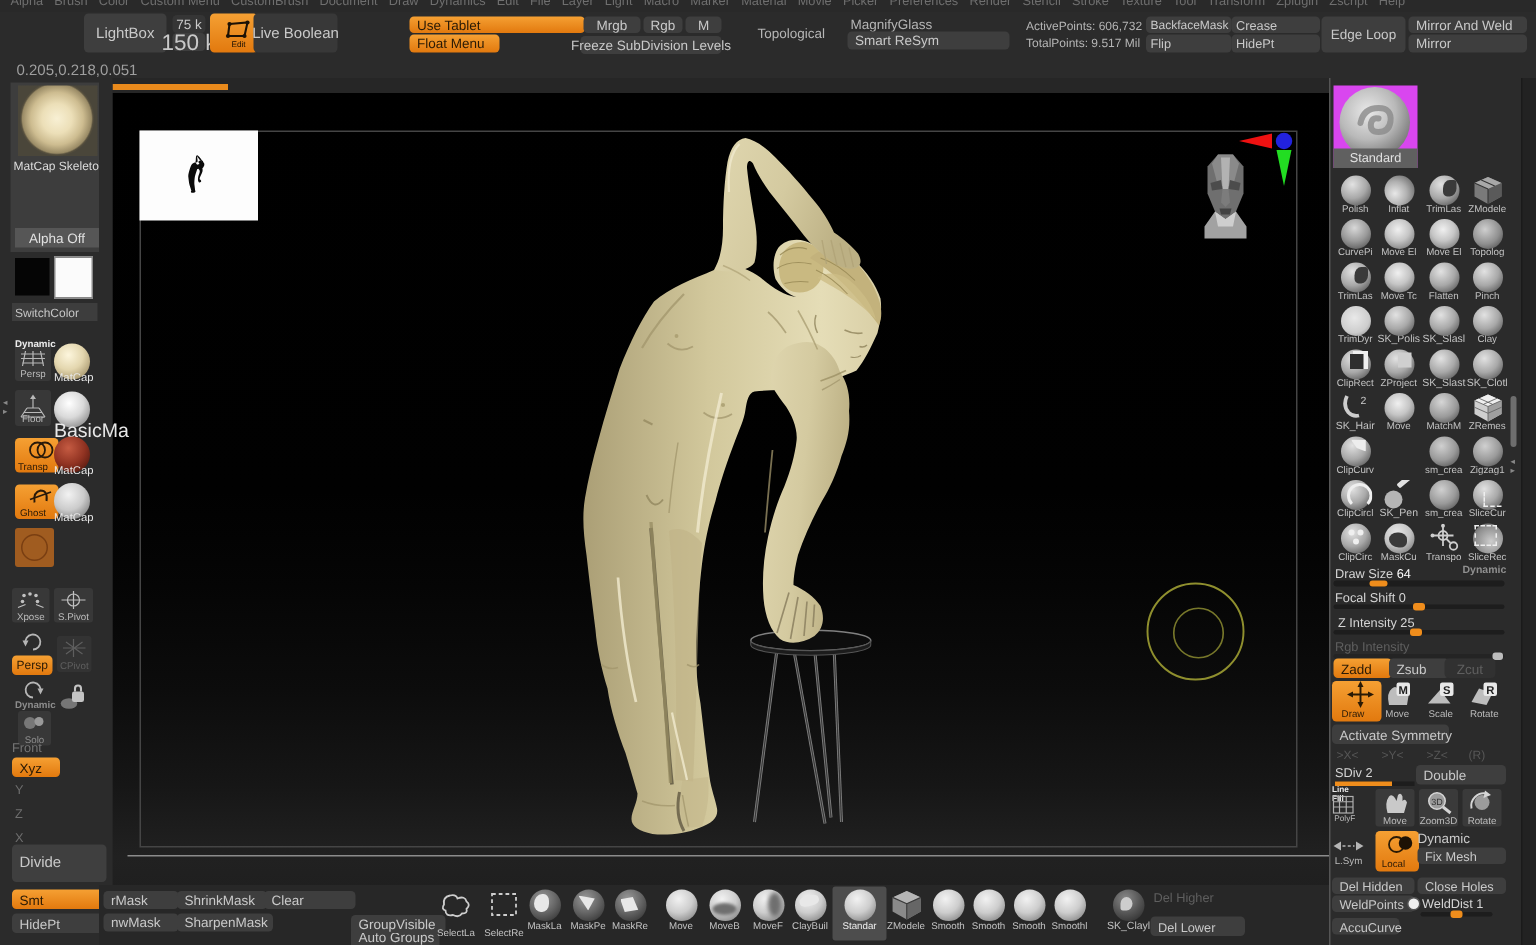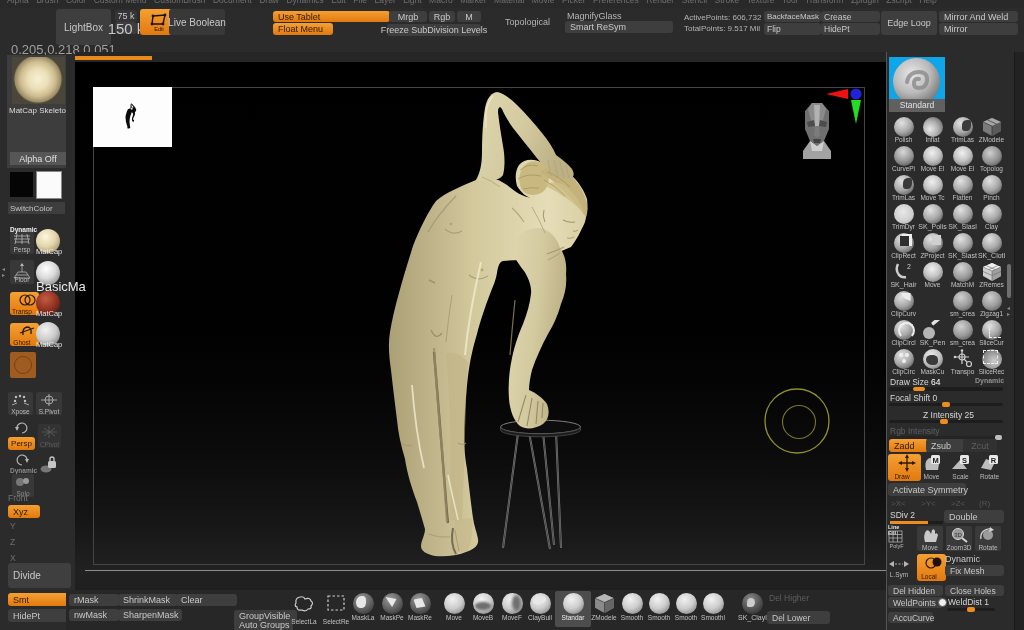--- a/index.html
+++ b/index.html
@@ -60,21 +60,21 @@
         <span>Tool</span>
         <span>Transform</span>
         <span>Zplugin</span>
         <span>Zscript</span>
         <span>Help</span>
     </div>
   </div>
 
   <div class="abs" id="toolbar" style="left:0;top:8px;width:1024px;height:44px;">
 
-    <div class="btn" style="left:56px;top:1px;width:55px;height:36px;">LightBox</div>
+    <div class="btn" style="left:56px;top:1px;width:55px;height:26px;">LightBox</div>
     <div class="btn" style="left:115px;top:2px;width:22px;height:12px;background:#353535;font-size:9px;">75 k</div>
     <div class="btn" style="left:115px;top:14px;width:22px;height:12px;font-size:15px;">150 k</div>
     <div class="obtn" style="left:140px;top:1px;width:27px;height:26px;justify-content:center;">
       <svg width="22" height="22" viewBox="0 0 22 22">
         <path d="M5 5 L17 4 L15 13 L4 13 Z" fill="none" stroke="#1d1205" stroke-width="1.4"></path>
         <circle cx="5" cy="5" r="1.4" fill="#1d1205"></circle>
           <circle cx="17" cy="4" r="1.4" fill="#1d1205"></circle>
         <circle cx="15" cy="13" r="1.4" fill="#1d1205"></circle>
           <circle cx="4" cy="13" r="1.4" fill="#1d1205"></circle>
         <text x="11" y="20" font-size="5.5" fill="#1d1205" text-anchor="middle">Edit</text>
@@ -92,21 +92,21 @@
     <div class="btn btnL" style="left:565px;top:13px;width:103px;height:12px;font-size:9px;">Smart ReSym</div>
     <div class="lbl" style="left:684px;top:5px;font-size:8px;">ActivePoints: 606,732</div>
     <div class="lbl" style="left:684px;top:16px;font-size:8px;">TotalPoints: 9.517 Mil</div>
     <div class="btn btnL" style="left:764px;top:3px;width:54px;height:11px;font-size:8px;padding-left:3px;">BackfaceMask</div>
     <div class="btn btnL" style="left:764px;top:15px;width:54px;height:12px;font-size:8.5px;padding-left:3px;">Flip</div>
     <div class="btn btnL" style="left:821px;top:3px;width:56px;height:11px;font-size:8.5px;padding-left:3px;">Crease</div>
     <div class="btn btnL" style="left:821px;top:15px;width:56px;height:12px;font-size:8.5px;padding-left:3px;">HidePt</div>
     <div class="btn" style="left:881px;top:3px;width:56px;height:24px;font-size:9px;">Edge Loop</div>
     <div class="btn btnL" style="left:939px;top:3px;width:74px;height:11px;font-size:9px;">Mirror And Weld</div>
     <div class="btn btnL" style="left:939px;top:15px;width:74px;height:12px;font-size:9px;">Mirror</div>
-    <div class="lbl" style="left:11px;top:34px;font-size:13px;color:#9f9f9f;">0.205,0.218,0.051</div>
+    <div class="lbl" style="left:11px;top:34px;font-size:10px;color:#9f9f9f;">0.205,0.218,0.051</div>
   </div>
 
   <div class="abs" id="canvas" style="left:75px;top:52px;width:811px;height:540px;overflow:hidden;background:#262626;">
     <div class="abs" style="left:0;top:4px;width:77px;height:4px;background:#e98a1c;"></div>
     <div class="abs" style="left:0;top:10px;width:811px;height:530px;
       background:linear-gradient(180deg,#000 0%,#010101 50%,#050505 62%,#0c0c0c 75%,#161616 87%,#212121 96%,#1f1f1f 100%);"></div>
 
     <div class="abs" style="left:18px;top:35px;width:770px;height:476px;border:1px solid #454545;"></div>
     <div class="abs" style="left:10px;top:518px;width:801px;height:1px;background:#8c8c8c;"></div>
 
@@ -445,21 +445,21 @@
     <div class="btn btnL" style="left:8px;top:525px;width:58px;height:25px;background:#3f3f3f;">Divide</div>
     <div class="obtn" style="left:8px;top:555px;width:58px;height:13px;font-size:9px;">Smt</div>
     <div class="btn btnL" style="left:8px;top:571px;width:58px;height:13px;font-size:9px;">HidePt</div>
 
     <div class="abs" style="left:1px;top:228px;width:5px;height:26px;color:#888;font-size:5px;line-height:6px;">◄<br>►</div>
   </div>
 
   <div class="abs" id="rightpanel" style="left:886px;top:52px;width:138px;height:578px;background:#2b2b2b;border-left:1px solid #555;">
     <div class="abs" style="left:127px;top:0;width:11px;height:578px;background:#222;border-left:1px solid #1a1a1a;"></div>
 
-    <div class="abs" style="left:2px;top:5px;width:56px;height:55px;background:#0ea5e9;">
+    <div class="abs" style="left:2px;top:5px;width:56px;height:55px;background:#d946ef;">
       <div style="position:absolute;left:4px;top:1px;width:47px;height:47px;border-radius:50%;background:radial-gradient(circle at 40% 35%,#e9e9e9,#b9b9b9 45%,#777 78%,#3d3d3d 100%);"></div>
       <svg style="position:absolute;left:4px;top:1px;" width="47" height="47" viewBox="0 0 47 47">
         <path d="M14 24 Q16 14 26 14 Q35 14 34 23 Q33 30 26 30 Q20 30 21 24 Q22 20 26 21" fill="none" stroke="#8a8a8a" stroke-width="4" stroke-linecap="round" opacity="0.8"></path>
       </svg>
       <div style="position:absolute;left:0;bottom:0;width:56px;height:13px;background:#606060;color:#e2e2e2;font-size:8.5px;text-align:center;line-height:13px;">Standard</div>
     </div>
 
     <div class="abs" id="bgrid" style="left:0;top:63px;width:120px;height:266px;">
       <div class="cell" style="left:2px;top:2px;">
           <div class="bi"></div>
@@ -654,21 +654,21 @@
 
     <div class="abs" style="left:3px;top:325px;color:#d6d6d6;font-size:8.5px;">Draw Size <span style="color:#fff;">64</span></div>
     <div class="abs" style="left:2px;top:335px;width:114px;height:4px;background:#1d1d1d;border-radius:2px;">
       <div style="position:absolute;left:24px;top:0;width:12px;height:4px;background:#ef8d1c;border-radius:2px;"></div>
       </div>
     <div class="abs" style="left:88px;top:325px;color:#909090;font-size:7px;font-weight:bold;">Dynamic</div>
     <div class="abs" style="left:3px;top:341px;color:#d6d6d6;font-size:8.5px;">Focal Shift 0</div>
     <div class="abs" style="left:2px;top:351px;width:114px;height:3px;background:#1d1d1d;border-radius:2px;">
       <div style="position:absolute;left:53px;top:-1px;width:8px;height:5px;background:#ef8d1c;border-radius:2px;"></div>
       </div>
-    <div class="abs" style="left:5px;top:358px;color:#d6d6d6;font-size:8.5px;margin-left:31px;">Z Intensity 25</div>
+    <div class="abs" style="left:5px;top:358px;color:#d6d6d6;font-size:8.5px;">Z Intensity 25</div>
     <div class="abs" style="left:2px;top:368px;width:114px;height:3px;background:#1d1d1d;border-radius:2px;">
       <div style="position:absolute;left:51px;top:-1px;width:8px;height:5px;background:#ef8d1c;border-radius:2px;"></div>
       </div>
     <div class="abs" style="left:3px;top:374px;color:#5f5f5f;font-size:8.5px;">Rgb Intensity</div>
     <div class="abs" style="left:2px;top:384px;width:114px;height:3px;background:#242424;border-radius:2px;">
       <div style="position:absolute;left:106px;top:-1px;width:7px;height:5px;background:#bdbdbd;border-radius:2px;"></div>
       </div>
 
     <div class="obtn" style="left:2px;top:387px;width:34px;height:13px;font-size:9px;">Zadd</div>
     <div class="btn btnL" style="left:39px;top:387px;width:35px;height:13px;font-size:9px;">Zsub</div>

